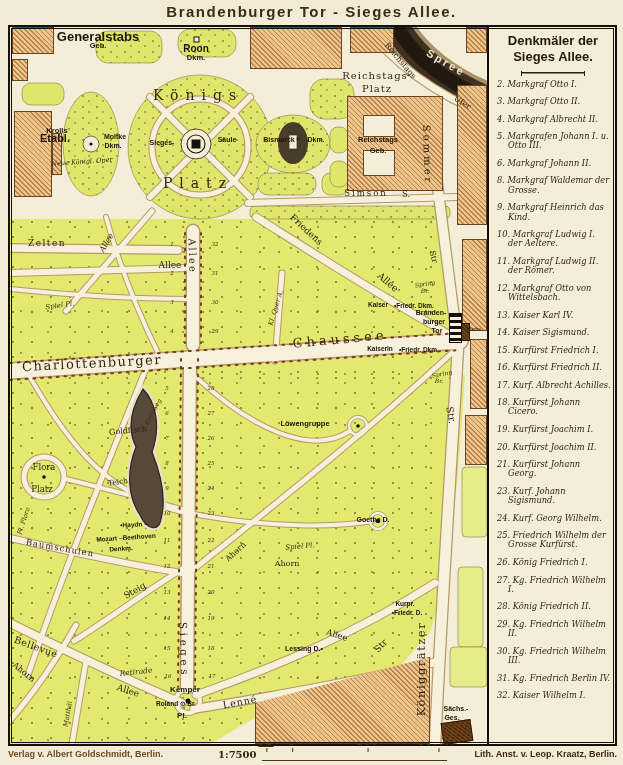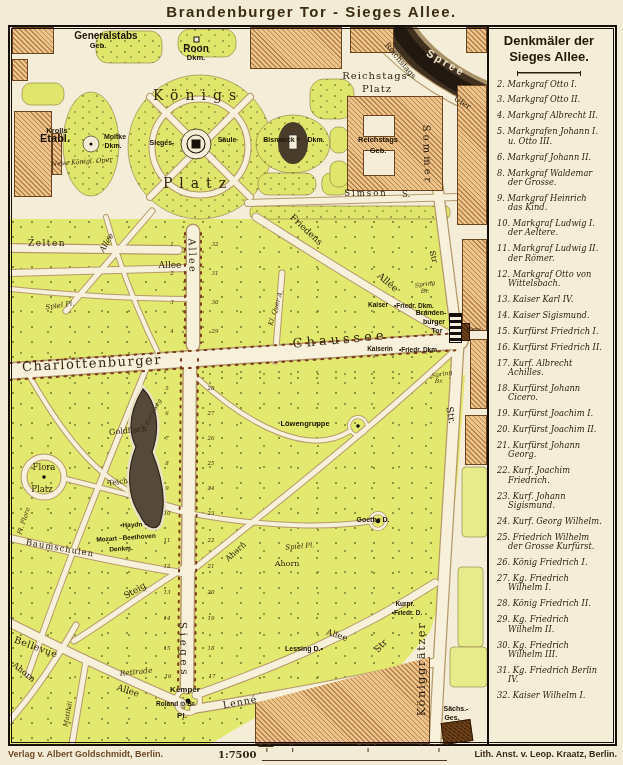--- a/index.html
+++ b/index.html
@@ -5,21 +5,21 @@
   html,body{margin:0;padding:0;}
   body{width:623px;height:765px;position:relative;background:#f2ecd6;overflow:hidden;
        font-family:"DejaVu Serif",serif;-webkit-font-smoothing:antialiased;}
   .title{position:absolute;top:3px;left:0;width:623px;text-align:center;
          font-family:"Liberation Sans",sans-serif;font-weight:bold;font-size:15px;
          letter-spacing:1.5px;color:#3d2c14;}
   .map-frame{position:absolute;left:8px;top:25px;width:605px;height:717px;
              border:2px solid #17100a;background:#f4eed9;display:flex;}
   .map-frame::after{content:"";position:absolute;inset:1px;border:1px solid #17100a;pointer-events:none;z-index:40;}
   .map-area{position:relative;width:477px;height:100%;border-right:2px solid #17100a;overflow:hidden;background:#f4eed9;}
-  .legend{position:relative;flex:1;padding:6px 12px 4px 6px;overflow:hidden;}
+  .legend{position:relative;flex:1;padding:6px 4px 4px 6px;overflow:hidden;}
   .legend-title{font-family:"Liberation Sans",sans-serif;font-weight:bold;font-size:13px;
                 color:#241806;text-align:center;line-height:1.25;}
   .legend-divider{width:62px;height:5px;margin:5px auto 4px auto;border-left:1.5px solid #2b1e10;border-right:1.5px solid #2b1e10;
                   background:linear-gradient(#2b1e10,#2b1e10) center/100% 1.5px no-repeat;}
   .legend-list{list-style:none;margin:0;padding:0 0 0 2px;display:flex;flex-direction:column;
                justify-content:space-between;height:621px;}
   .legend-list li{font-style:italic;font-size:8.3px;line-height:1.12;color:#2b1c0a;
                   padding-left:11px;text-indent:-11px;}
   .legend-list li .num{font-style:italic;}
   
@@ -284,21 +284,21 @@
     <div class="bldg" style="left:460px;top:312px;width:17px;height:70px;"></div>
     <div class="bldg" style="left:455px;top:388px;width:22px;height:50px;"></div>
     <div class="bldg" style="left:245px;top:630px;width:175px;height:87px;clip-path:polygon(0px 46px,100% 0px,100% 100%,0px 100%);"></div>
     <div class="bldg-dark" style="left:432px;top:694px;width:30px;height:22px;transform:rotate(-8deg);"></div>
     <div class="bldg-dark" style="left:451px;top:296px;width:9px;height:18px;"></div>
 
     <div class="gate"></div>
 
     <div>
 
-    <span class="lbl bsans" style="left: 96px; top: 9px; font-size: 10px; text-align: center;">Generalstabs</span>
+    <span class="lbl bsans" style="left: 88px; top: 9px; font-size: 13px; text-align: center;">Generalstabs</span>
         <span class="lbl bsans" style="left: 88px; top: 19px; font-size: 7.5px;">Geb.</span>
         <span class="lbl bsans" style="left: 186px; top: 22px; font-size: 10px;">Roon</span>
         <span class="lbl bsans" style="left: 186px; top: 31px; font-size: 7.5px;">Dkm.</span>
         <span class="lbl big" style="left: 188px; top: 68px; font-size: 14px; letter-spacing: 7px;">Königs</span>
         <span class="lbl big" style="left: 188px; top: 156px; font-size: 14px; letter-spacing: 7px;">Platz</span>
         <span class="lbl bsans" style="left: 47px; top: 104px; font-size: 7.5px;">Krolls</span>
         <span class="lbl bsans" style="left: 45px; top: 111px; font-size: 11px;">Etabl.</span>
         <span class="lbl it" style="left: 72px; top: 135px; font-size: 6.5px; transform: translate(-50%, -50%) rotate(-4deg);">Neue Königl. Oper</span>
         <span class="lbl bsans" style="left: 105px; top: 109px; font-size: 7px;">Moltke</span>
         <span class="lbl bsans" style="left: 103px; top: 118px; font-size: 7px;">Dkm.</span>
@@ -434,21 +434,20 @@
         <li><span class="num">12.</span> <span>Markgraf Otto von Wittelsbach.</span></li>
         <li><span class="num">13.</span> <span>Kaiser Karl IV.</span></li>
         <li><span class="num">14.</span> <span>Kaiser Sigismund.</span></li>
         <li><span class="num">15.</span> <span>Kurfürst Friedrich I.</span></li>
         <li><span class="num">16.</span> <span>Kurfürst Friedrich II.</span></li>
         <li><span class="num">17.</span> <span>Kurf. Albrecht Achilles.</span></li>
         <li><span class="num">18.</span> <span>Kurfürst Johann Cicero.</span></li>
         <li><span class="num">19.</span> <span>Kurfürst Joachim I.</span></li>
         <li><span class="num">20.</span> <span>Kurfürst Joachim II.</span></li>
         <li><span class="num">21.</span> <span>Kurfürst Johann Georg.</span></li>
-        <li><span class="num">22.</span> <span>Kurf. Joachim Friedrich.</span></li>
         <li><span class="num">23.</span> <span>Kurf. Johann Sigismund.</span></li>
         <li><span class="num">24.</span> <span>Kurf. Georg Wilhelm.</span></li>
         <li><span class="num">25.</span> <span>Friedrich Wilhelm der Grosse Kurfürst.</span></li>
         <li><span class="num">26.</span> <span>König Friedrich I.</span></li>
         <li><span class="num">27.</span> <span>Kg. Friedrich Wilhelm I.</span></li>
         <li><span class="num">28.</span> <span>König Friedrich II.</span></li>
         <li><span class="num">29.</span> <span>Kg. Friedrich Wilhelm II.</span></li>
         <li><span class="num">30.</span> <span>Kg. Friedrich Wilhelm III.</span></li>
         <li><span class="num">31.</span> <span>Kg. Friedrich Berlin IV.</span></li>
         <li><span class="num">32.</span> <span>Kaiser Wilhelm I.</span></li>

